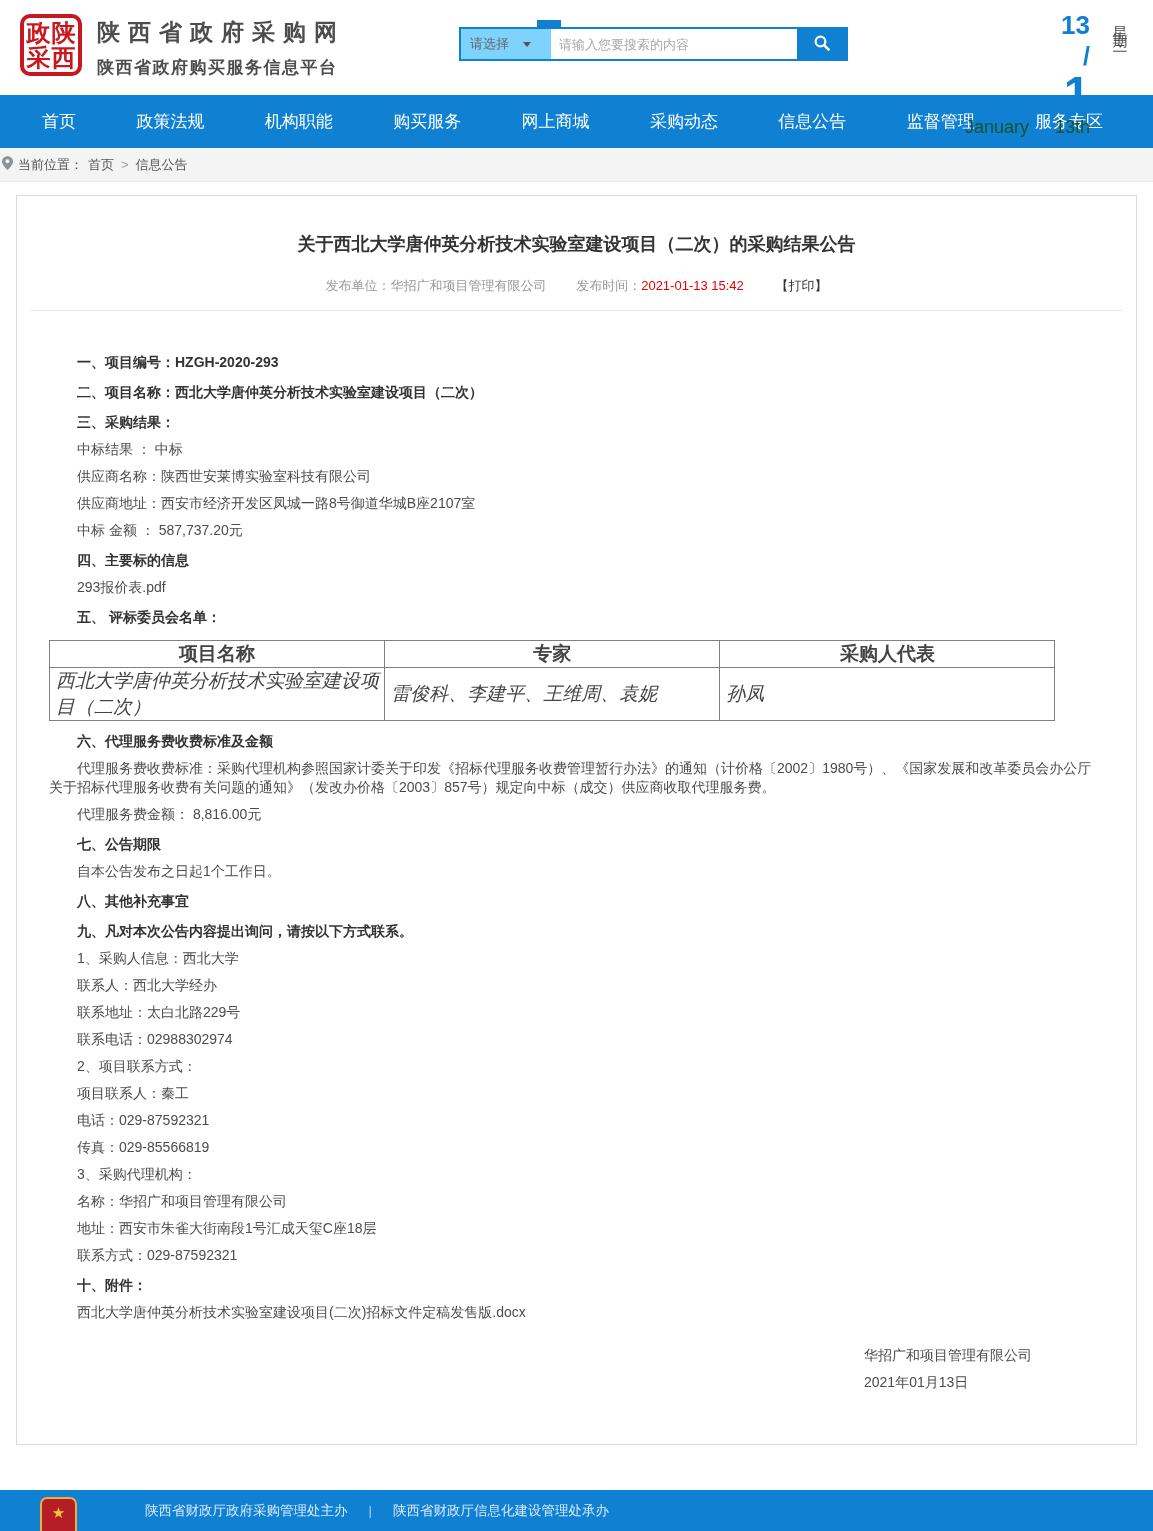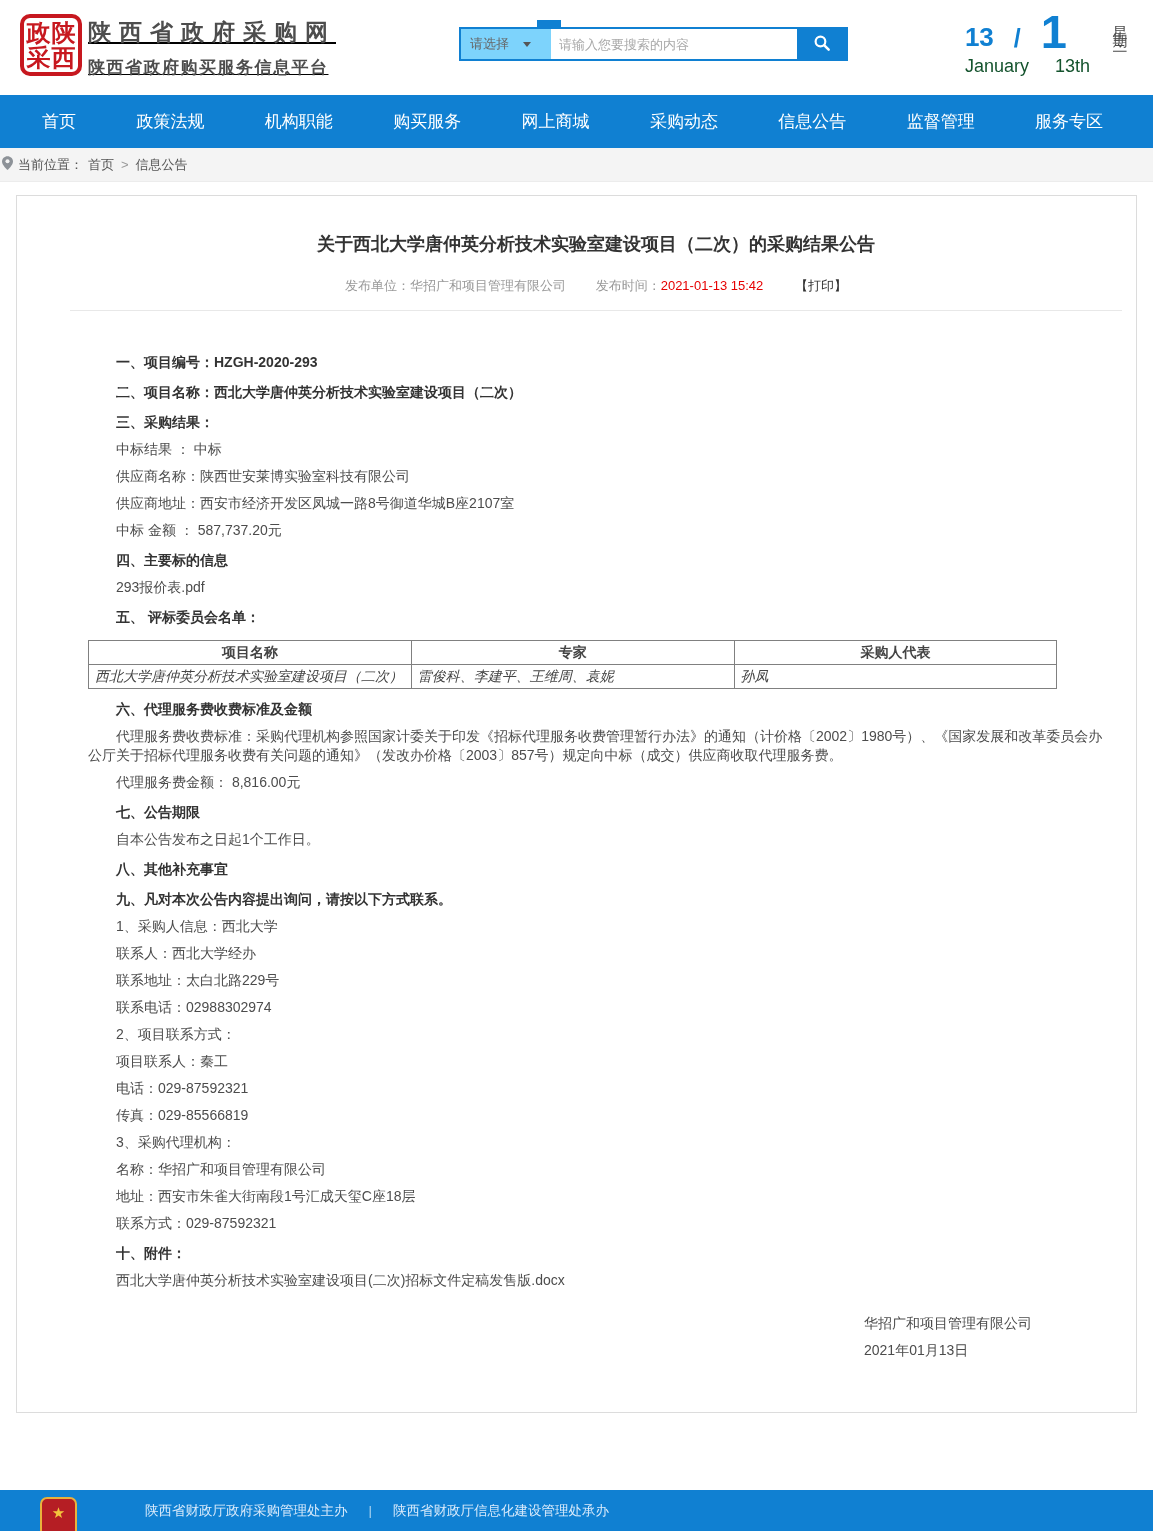--- a/index.html
+++ b/index.html
@@ -15,40 +15,40 @@
 
   
   .top-header { height: 95px; position: relative; background: #fff; flex: none; }
   .logo-seal {
     position: absolute; left: 20px; top: 14px; width: 62px; height: 62px;
     border: 4px solid #c7181f; border-radius: 10px; background: #fff;
     display: grid; grid-template-columns: 1fr 1fr; grid-template-rows: 1fr 1fr;
     place-items: center; color: #c7181f; font-weight: 900; font-size: 24px;
     line-height: 1; cursor: pointer; padding: 2px;
   }
-  .site-titles { position: absolute; left: 88px; top: 17px; text-decoration: underline; }
+  .site-titles { position: absolute; left: 97px; top: 17px; }
   .site-title { font-size: 23px; font-weight: bold; color: #4d4d4d; letter-spacing: 8px; }
   .site-subtitle { font-size: 17px; font-weight: bold; color: #4d4d4d; margin-top: 8px; letter-spacing: 1.5px; }
 
   .search-box {
     position: absolute; left: 459px; top: 27px; width: 389px; height: 34px;
     border: 2px solid #1080d2; background: #7dd3fc; display: flex; align-items: stretch;
   }
   .search-tab { position: absolute; top: -9px; left: 76px; width: 24px; height: 9px; background: #1080d2; }
   .search-select {
     width: 90px; display: flex; align-items: center; padding-left: 9px;
     color: #666; font-size: 13px; cursor: pointer; flex: none;
   }
   .caret-down { width: 0; height: 0; border-left: 4px solid transparent; border-right: 4px solid transparent; border-top: 5px solid #555; margin-left: 14px; }
   .search-input { flex: 1; border: none; outline: none; font-size: 13px; color: #333; padding-left: 8px; min-width: 0; }
   .search-input::placeholder { color: #a9a9a9; }
   .search-btn { width: 49px; flex: none; background: #1080d2; border: none; display: flex; align-items: center; justify-content: center; cursor: pointer; }
 
   .date-widget { position: absolute; right: 24px; top: 10px; display: flex; gap: 20px; }
-  .date-row1 { display: flex; align-items: flex-end; gap: 20px; color: #1080d2; }
+  .date-row1 { display: flex; align-items: flex-end; gap: 0; color: #1080d2; flex-direction: column; }
   .date-day { font-size: 26px; font-weight: bold; line-height: 1.2; }
   .date-slash { font-size: 25px; font-weight: bold; line-height: 1.2; }
   .date-monthnum { font-size: 47px; font-weight: bold; line-height: 0.92; }
   .date-row2 { display: flex; gap: 26px; color: #14532d; font-size: 18px; margin-top: 3px; }
   .weekday { writing-mode: vertical-rl; font-size: 15px; color: #4a4a4a; letter-spacing: 7px; padding-top: 4px; }
 
   
   .main-nav {
     height: 53px; background: #1080d2; display: flex; align-items: center;
     justify-content: space-between; padding: 0 50px 0 42px; flex: none;
@@ -58,34 +58,34 @@
   
   .breadcrumb {
     height: 34px; background: #f4f4f4; border-bottom: 1px solid #ececec;
     display: flex; align-items: center; padding-left: 2px; gap: 5px;
     font-size: 13px; color: #555; flex: none;
   }
   .crumb-link { cursor: pointer; }
   .crumb-sep { color: #999; margin: 0 2px; }
 
   
-  .card { margin: 13px 16px 17px; border: 1px solid #dcdcdc; background: #fff; padding-bottom: 44px; flex: none; padding-left: 39px; }
+  .card { margin: 13px 16px 17px; border: 1px solid #dcdcdc; background: #fff; padding-bottom: 44px; flex: none; }
   .article-title { text-align: center; font-size: 18px; font-weight: bold; color: #333; margin-top: 36px; padding: 0 40px; }
   .article-meta { text-align: center; margin-top: 21px; font-size: 13px; color: #999; }
   .meta-time-label { margin-left: 26px; }
   .meta-time { color: #e60000; }
   .meta-print { color: #333; margin-left: 28px; cursor: pointer; }
   .title-divider { border: none; border-top: 1px solid #e8e8e8; margin: 15px 14px 0; }
 
   .article-body { padding: 31px 32px 0; }
   .para { font-size: 14px; color: #4c4c4c; line-height: 19px; margin: 0 0 8px; text-indent: 2em; }
   .para.h { font-weight: bold; color: #333; margin-top: 11px; }
 
   .etable { width: 95.4%; border-collapse: collapse; table-layout: fixed; margin: 13px 0 5px; }
-  .etable th, .etable td { border: 1px solid #808080; font-size: 14px; color: #444; height: 24px; }
+  .etable th, .etable td { border: 1px solid #808080; font-size: 19px; color: #444; height: 24px; }
   .etable th { text-align: center; font-weight: bold; width: 33.33%; }
   .etable td { text-align: left; padding-left: 6px; font-style: italic; }
 
   .signature { margin: 24px 50px 0 auto; width: 190px; font-size: 14px; color: #4c4c4c; }
   .sig-line { line-height: 19px; margin-bottom: 8px; }
 
   
   .site-footer {
     margin-top: auto; height: 41px; background: #1080d2; position: relative;
     overflow: hidden; display: flex; align-items: center; flex: none;

